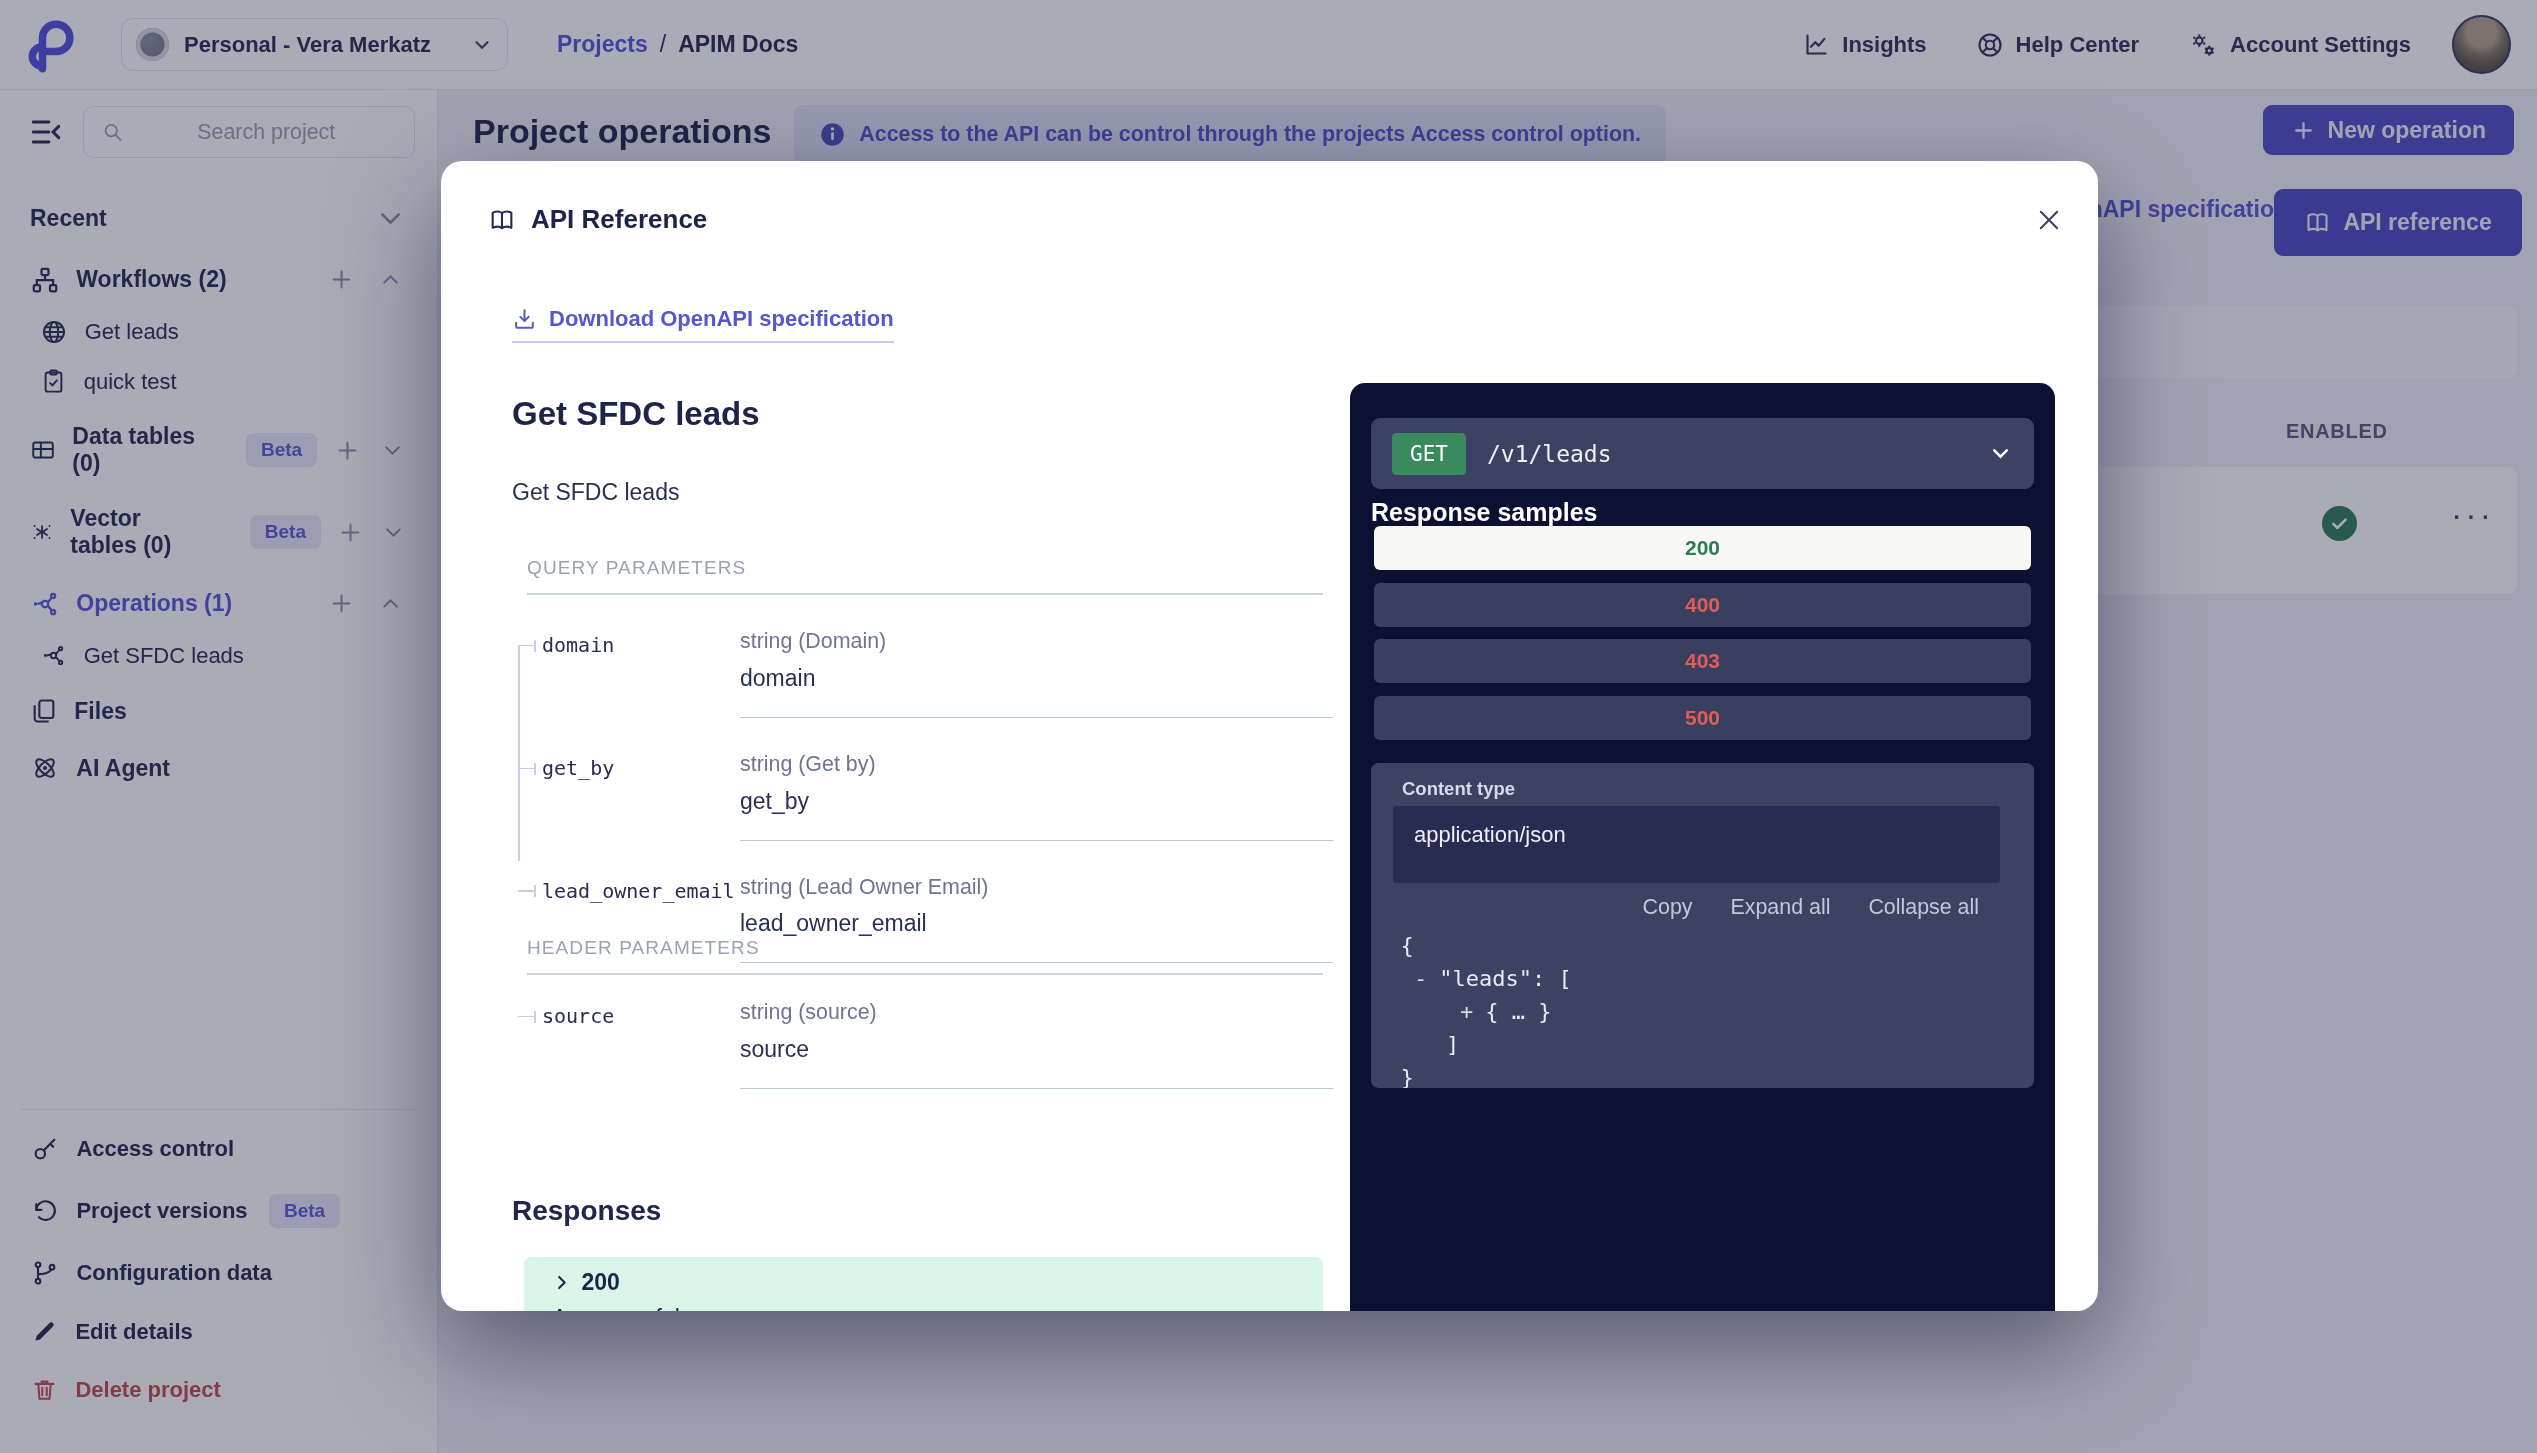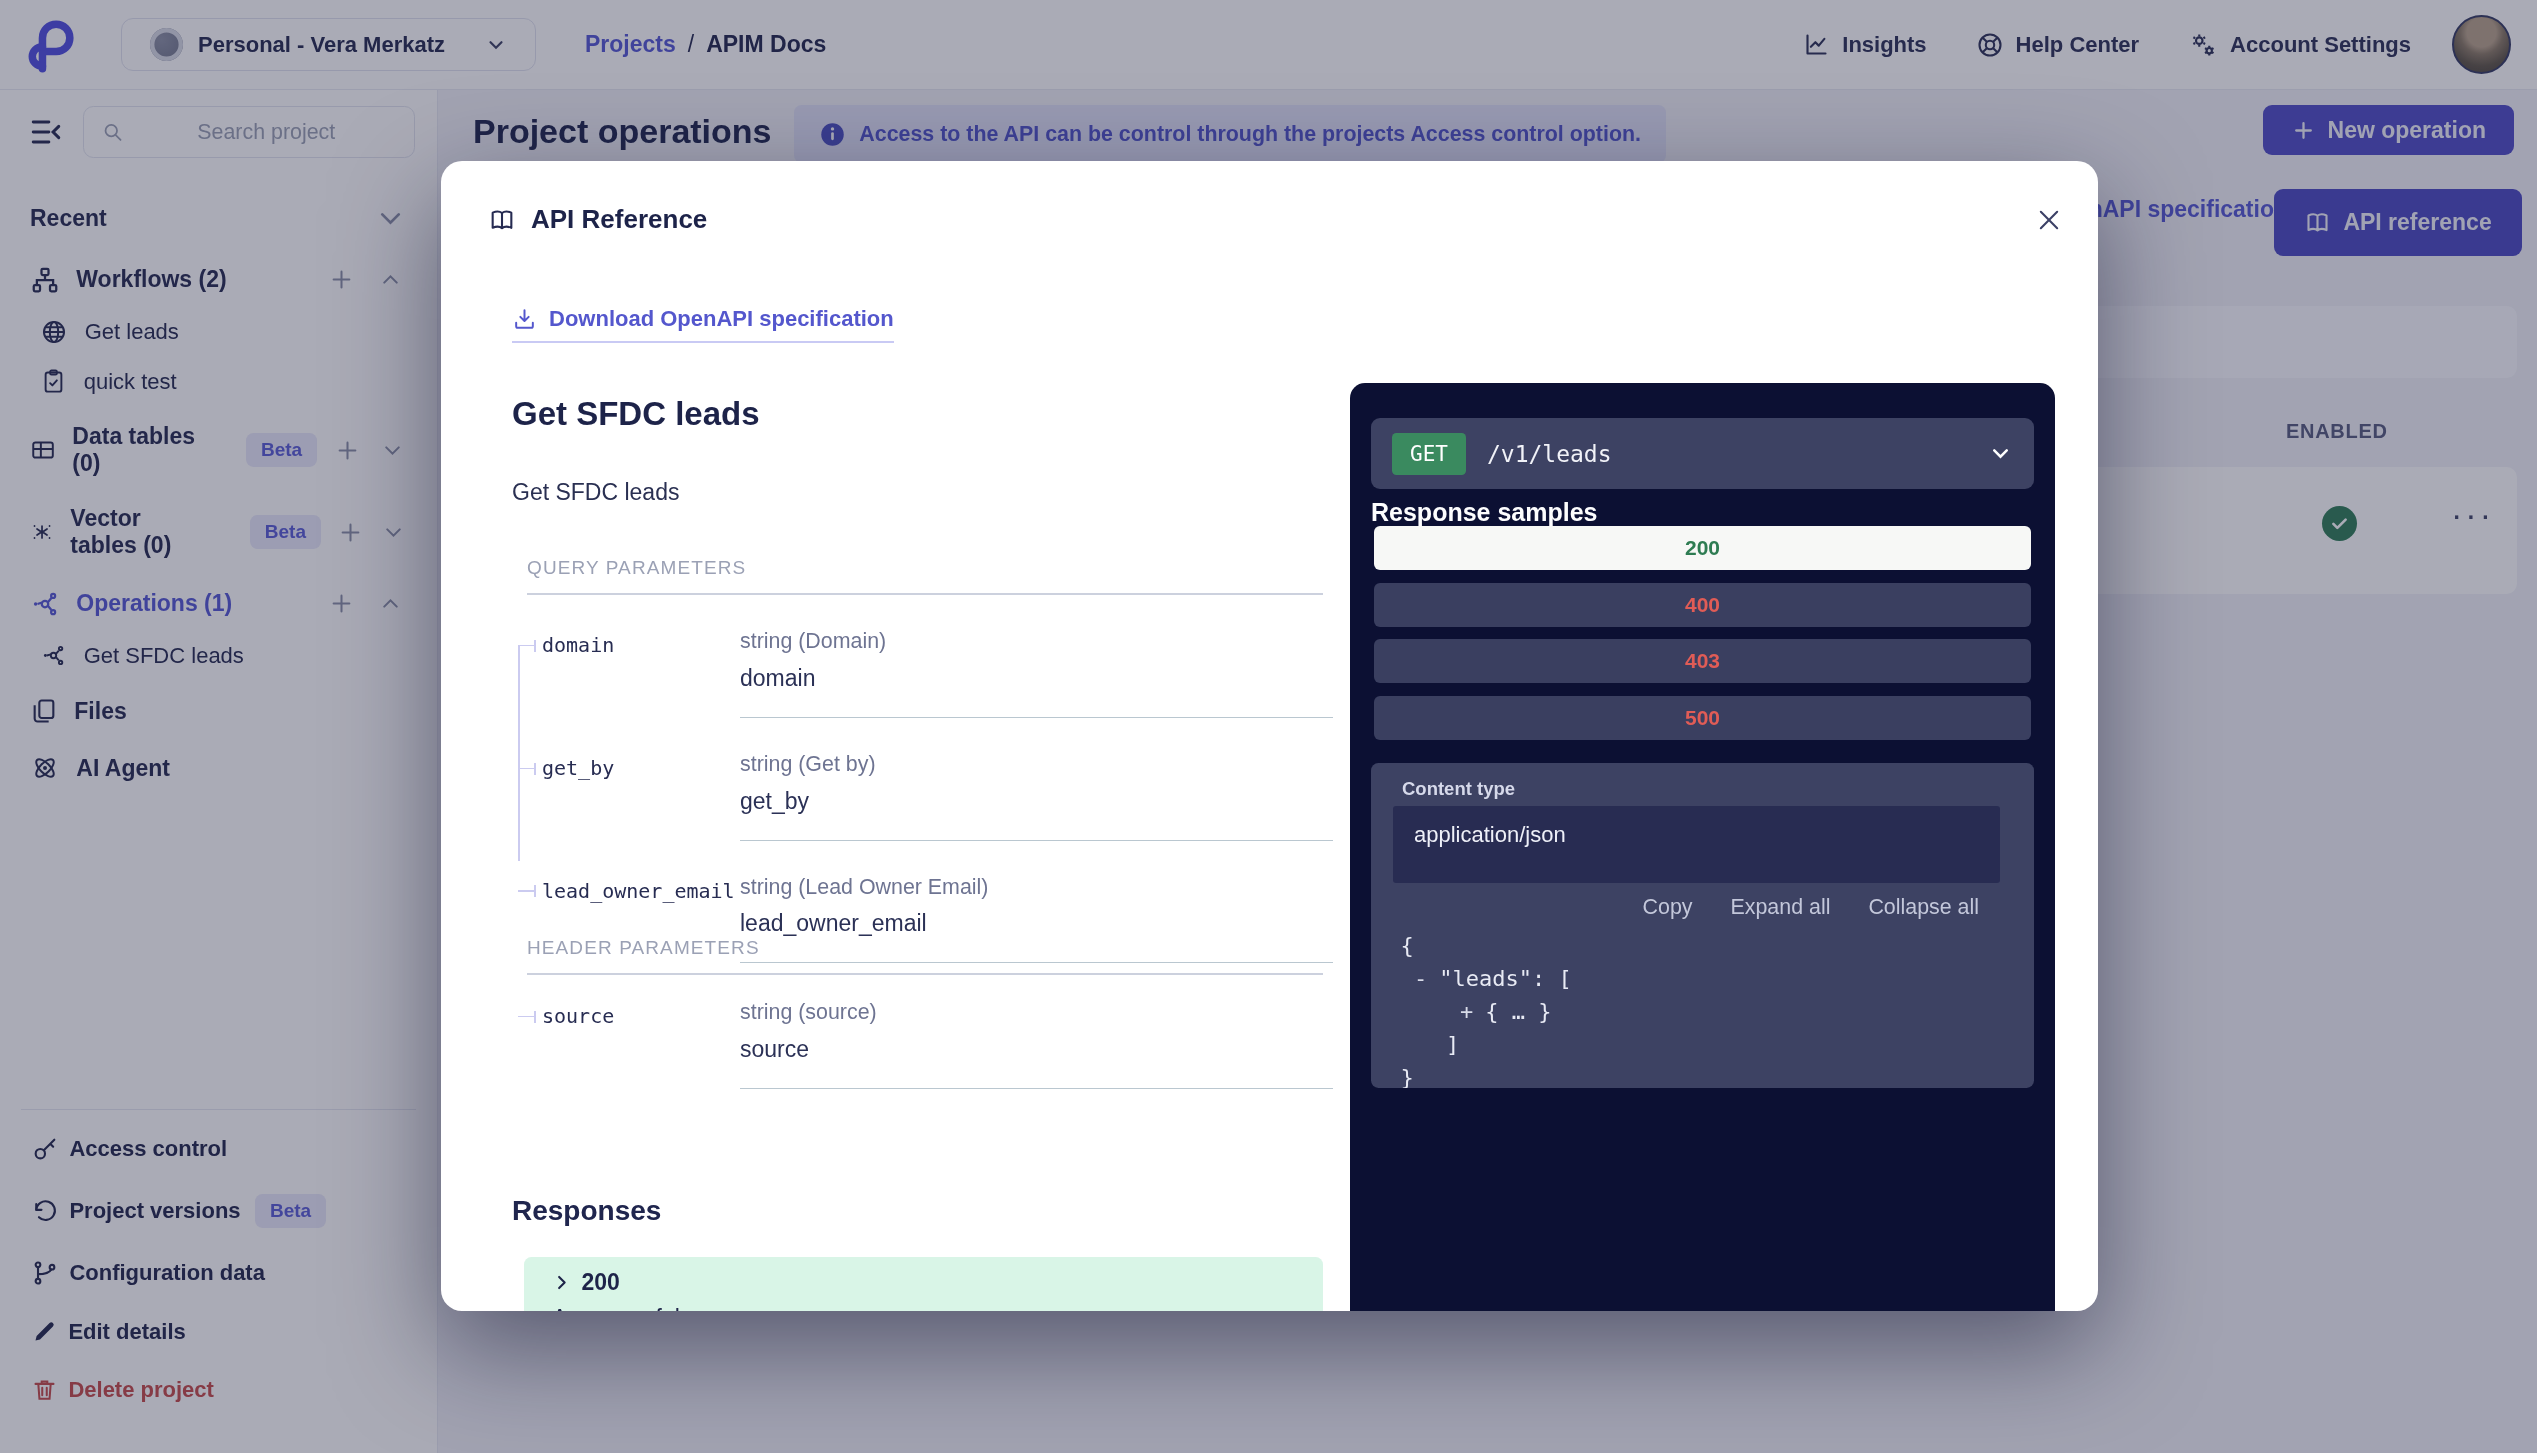--- a/index.html
+++ b/index.html
@@ -6,21 +6,21 @@
   html,body { width:2538px; height:1454px; overflow:hidden; }
   body { font-family:"Liberation Sans", sans-serif; background:#f2f3f9; }
   .mono { font-family:"DejaVu Sans Mono", monospace; }
   #app { position:relative; width:2538px; height:1454px; background:#f2f3f9; overflow:hidden; }
 
   
   .topbar { position:absolute; left:0; top:0; width:2538px; height:90px; background:#ffffff;
             border-bottom:1.5px solid #e9eaf3; display:flex; align-items:center; padding:0 27px; z-index:1; }
   .logo { width:53px; height:59px; flex:0 0 auto; }
   .org-pill { margin-left:41px; height:53px; border:1.5px solid #e1e3ef; border-radius:12px;
-              display:flex; align-items:center; gap:15px; padding:0 28px; cursor:pointer; }
+              display:flex; align-items:center; gap:15px; padding:0 14px; cursor:pointer; }
   .org-avatar { width:33px; height:33px; border-radius:50%;
                 background:radial-gradient(circle at 35% 35%, #8d92a6, #6f7488); box-shadow:0 0 0 4.4px #d9dbe6 inset; }
   .org-label { font-size:22px; font-weight:700; color:#262b52; }
   .org-chevron { margin-left:25px; color:#3d4265; }
   .breadcrumb { margin-left:49px; display:flex; align-items:center; font-size:23px; font-weight:700; }
   .crumb-link { color:#5558d4; cursor:pointer; }
   .crumb-sep { color:#262b52; margin:0 12px; font-weight:400; }
   .crumb-current { color:#23284e; }
   .topnav { margin-left:auto; display:flex; align-items:center; gap:49px; }
   .topnav-item { display:flex; align-items:center; gap:12px; font-size:22px; font-weight:700; color:#2c3158; cursor:pointer; }
@@ -49,21 +49,21 @@
   .sec-ic { color:#262b52; }
   .sec-spacer { flex:1; }
   .beta-badge { background:#e9e9fa; color:#595cd6; font-size:19px; font-weight:700;
                 padding:6px 15px; border-radius:7.4px; margin-left:4.4px; }
   .icon-btn { width:33px; height:33px; display:flex; align-items:center; justify-content:center;
               color:#8b90a8; cursor:pointer; }
   .sub-item { margin:22px 0 0 10.4px; gap:16.3px; cursor:pointer; }
   .sub-item .sub-label { font-size:22px; color:#262b52; }
   .sub-item svg { color:#262b52; }
   .side-footer { border-top:1.5px solid #e5e7f1; margin:27px 21px 0; padding:25px 10.4px 0; }
-  .foot-item { display:flex; align-items:center; gap:10px; font-size:22px; font-weight:700;
+  .foot-item { display:flex; align-items:center; gap:17px; font-size:22px; font-weight:700;
                color:#23284e; margin-bottom:31px; cursor:pointer; }
   .foot-item svg { color:#23284e; }
   .foot-item.danger, .foot-item.danger svg { color:#c64b4b; }
 
   
   .main { position:absolute; left:438px; top:90px; width:2100px; height:1363px; background:#f2f3f9; }
   .page-title { position:absolute; left:35px; top:22px; font-size:34px; font-weight:700; color:#20264e; }
   .banner { position:absolute; left:356px; top:15px; height:58px; display:flex; align-items:center; gap:13.3px;
             background:#e3e4f9; border-radius:7.4px; padding:0 25px; }
   .banner-text { font-size:21.4px; font-weight:600; color:#5154ca; }

